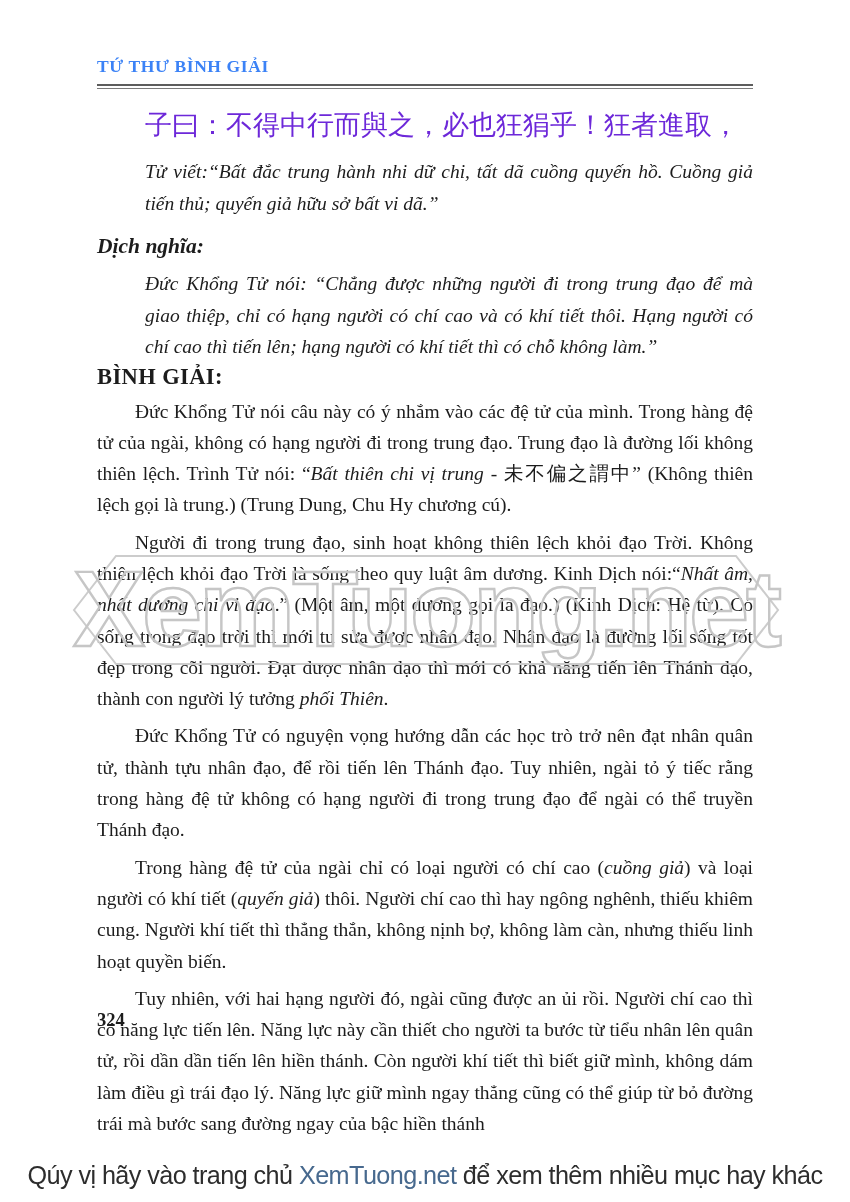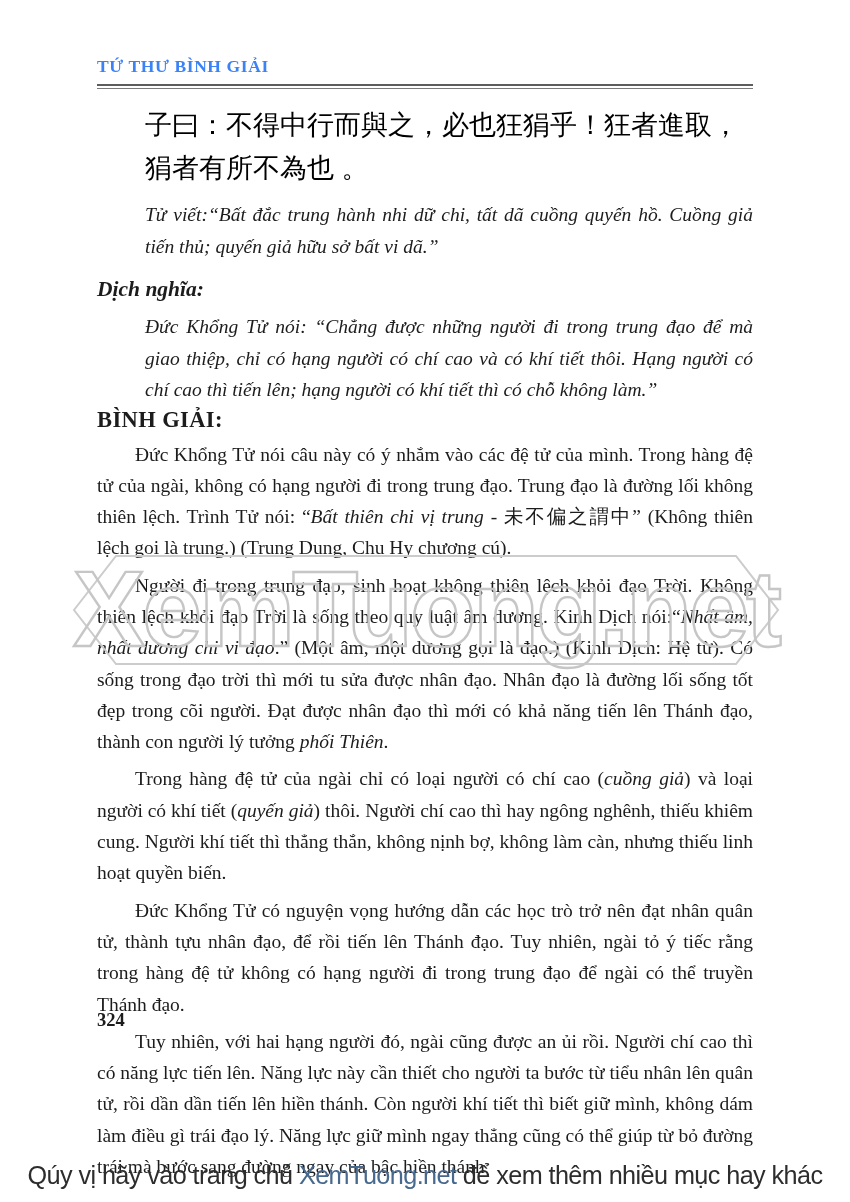--- a/index.html
+++ b/index.html
@@ -33,21 +33,21 @@
   .section-number {
     margin-top: 13px;
     font-size: 18.5px;
     font-weight: bold;
   }
   .chinese-quote {
     margin-top: 15px;
     margin-left: 48px;
     font-size: 27px;
     line-height: 43px;
-    color: #000000;
+    color: #6d28d9;
     font-family: Liberation Sans, sans-serif;
   }
   .transliteration {
     margin: 9px 0 0 48px;
     font-style: italic;
     font-size: 19.5px;
     line-height: 31.5px;
     text-align: justify;
   }
   h2 { margin: 0; }
@@ -111,35 +111,34 @@
 <div class="page">
 
   <header>
     <div class="running-header">TỨ THƯ BÌNH GIẢI</div>
     <div class="double-rule"></div>
   </header>
 
 
   <div class="chinese-quote">
     <div>子曰：不得中行而與之，必也狂狷乎！狂者進取，</div>
-    <div>狷者有所不為也 。</div>
   </div>
 
   <p class="transliteration">Tử viết:“Bất đắc trung hành nhi dữ chi, tất dã cuồng quyến hồ. Cuồng giả tiến thủ; quyến giả hữu sở bất vi dã.”</p>
 
   <h2 class="dich-nghia-heading">Dịch nghĩa:</h2>
 
   <p class="dich-nghia-text">Đức Khổng Tử nói: “Chẳng được những người đi trong trung đạo để mà giao thiệp, chỉ có hạng người có chí cao và có khí tiết thôi. Hạng người có chí cao thì tiến lên; hạng người có khí tiết thì có chỗ không làm.”</p>
 
   <h2 class="binh-giai-heading">BÌNH GIẢI:</h2>
 
   <p class="body-para"><span>Đức Khổng Tử nói câu này có ý nhắm vào các đệ tử của mình. Trong hàng đệ tử của ngài, không có hạng người đi trong trung đạo. Trung đạo là đường lối không thiên lệch. Trình Tử nói: “</span><i>Bất thiên chi vị trung</i><span> - 未不偏之謂中” (Không thiên lệch gọi là trung.) (Trung Dung, Chu Hy chương cú).</span></p>
   <p class="body-para"><span>Người đi trong trung đạo, sinh hoạt không thiên lệch khỏi đạo Trời. Không thiên lệch khỏi đạo Trời là sống theo quy luật âm dương. Kinh Dịch nói:“</span><i>Nhất âm, nhất dương chi vi đạo</i><span>.” (Một âm, một dương gọi là đạo.) (Kinh Dịch: Hệ từ). Có sống trong đạo trời thì mới tu sửa được nhân đạo. Nhân đạo là đường lối sống tốt đẹp trong cõi người. Đạt được nhân đạo thì mới có khả năng tiến lên Thánh đạo, thành con người lý tưởng </span><i>phối Thiên</i><span>.</span></p>
+  <p class="body-para"><span>Đức Khổng Tử có nguyện vọng hướng dẫn các học trò trở nên đạt nhân quân tử, thành tựu nhân đạo, để rồi tiến lên Thánh đạo. Tuy nhiên, ngài tỏ ý tiếc rằng trong hàng đệ tử không có hạng người đi trong trung đạo để ngài có thể truyền Thánh đạo.</span></p>
   <p class="body-para"><span>Trong hàng đệ tử của ngài chỉ có loại người có chí cao (</span><i>cuồng giả</i><span>) và loại người có khí tiết (</span><i>quyến giả</i><span>) thôi. Người chí cao thì hay ngông nghênh, thiếu khiêm cung. Người khí tiết thì thẳng thắn, không nịnh bợ, không làm càn, nhưng thiếu linh hoạt quyền biến.</span></p>
-  <p class="body-para"><span>Đức Khổng Tử có nguyện vọng hướng dẫn các học trò trở nên đạt nhân quân tử, thành tựu nhân đạo, để rồi tiến lên Thánh đạo. Tuy nhiên, ngài tỏ ý tiếc rằng trong hàng đệ tử không có hạng người đi trong trung đạo để ngài có thể truyền Thánh đạo.</span></p>
   <p class="body-para"><span>Tuy nhiên, với hai hạng người đó, ngài cũng được an ủi rồi. Người chí cao thì có năng lực tiến lên. Năng lực này cần thiết cho người ta bước từ tiểu nhân lên quân tử, rồi dần dần tiến lên hiền thánh. Còn người khí tiết thì biết giữ mình, không dám làm điều gì trái đạo lý. Năng lực giữ mình ngay thẳng cũng có thể giúp từ bỏ đường trái mà bước sang đường ngay của bậc hiền thánh</span></p>
 
 </div>
 
 <div class="watermark">
   <svg width="712" height="140" viewBox="0 0 712 140" xmlns="http://www.w3.org/2000/svg">
     <polygon points="4,70 46,16 666,16 708,70 666,124 46,124" fill="none" stroke="#cccccc" stroke-width="2"></polygon>
     <text id="wm-text" x="356" y="106" text-anchor="middle" font-family="Liberation Sans, sans-serif" font-weight="bold" font-size="108" fill="rgba(255,255,255,0.0)" stroke="#c6c6c6" stroke-width="2.4" letter-spacing="-3">XemTuong.net</text>
   </svg>
 </div>

